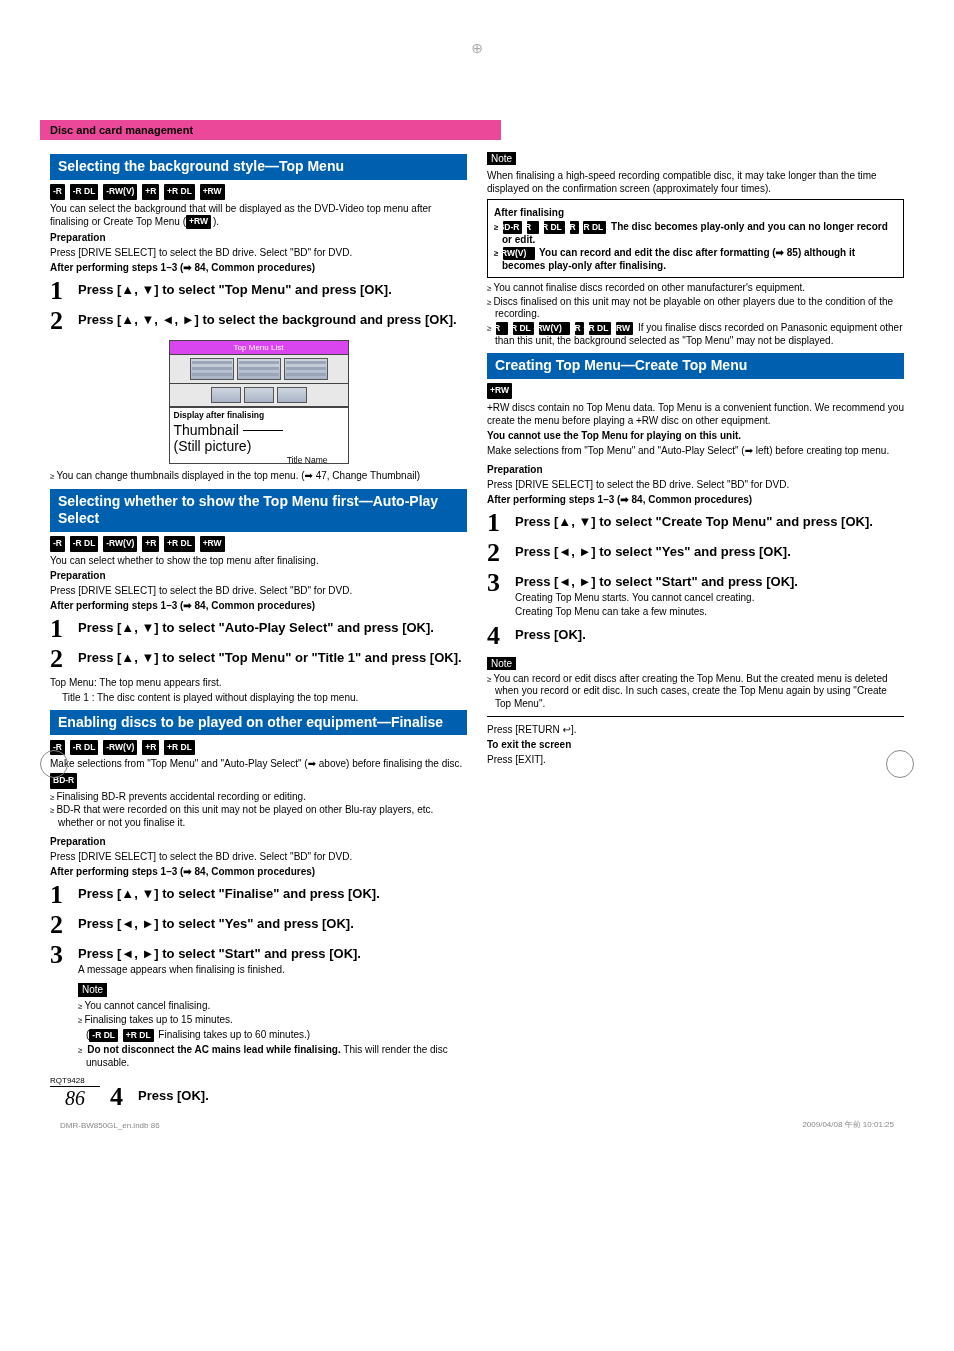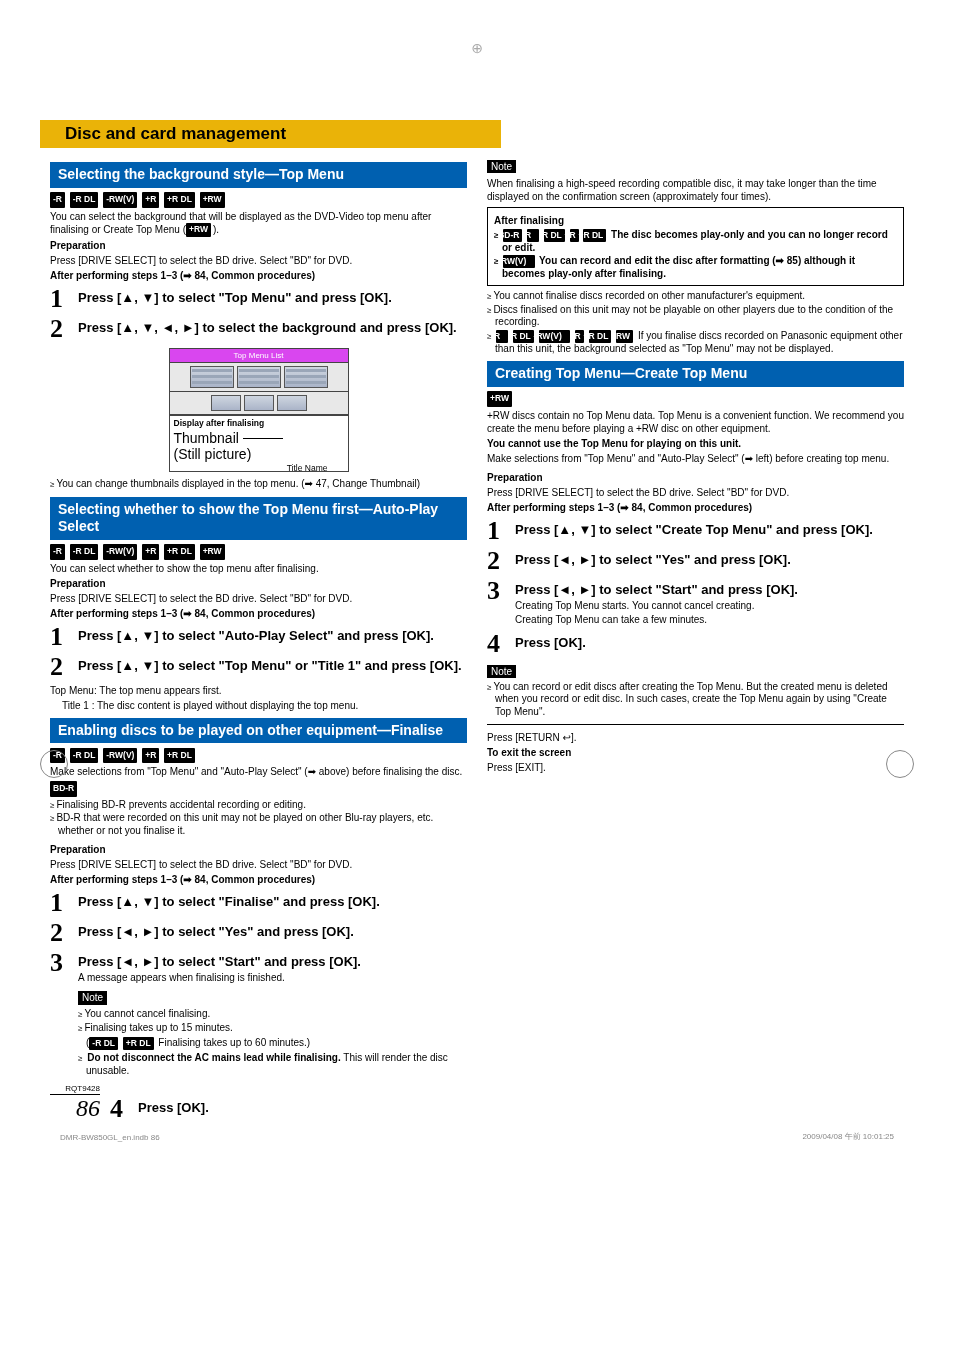--- a/index.html
+++ b/index.html
@@ -32,25 +32,25 @@
   }
   .columns {
     display: flex;
     gap: 20px;
   }
   .col {
     flex: 1;
     min-width: 0;
   }
   .page-header-bar {
-    background: #eab308;
-    padding: 4px 25px;
+    background: #ec4899;
+    padding: 4px 10px;
     margin-bottom: 8px;
     font-weight: bold;
-    font-size: 17px;
+    font-size: 11px;
     margin-left: -10px;
     width: 54%;
   }
   .section-hdr {
     background: #0060b0;
     color: #fff;
     font-size: 14px;
     font-weight: bold;
     padding: 4px 8px;
     margin: 6px 0 4px 0;
@@ -173,22 +173,22 @@
   }
   .footer-row {
     display: flex;
     align-items: flex-end;
     gap: 10px;
     margin-top: 6px;
   }
   .page-num-box {
     width: 50px;
   }
-  .rqt { font-size: 8px; text-align: right; border-bottom: 1px solid #000; padding-bottom: 1px; }
-  .pnum { font-size: 24px; font-style: italic; font-family: Georgia, serif; text-align: right; }
+  .rqt { font-size: 8px; text-align: left; border-bottom: 1px solid #000; padding-bottom: 1px; }
+  .pnum { font-size: 20px; font-style: italic; font-family: Georgia, serif; text-align: center; }
   .footer-line {
     position: absolute;
     bottom: 30px;
     font-size: 8px;
     color: #888;
   }
   .footer-line.left { left: 60px; }
   .footer-line.right { right: 60px; }
   .return-icon { font-size: 10px;}
 </style>

